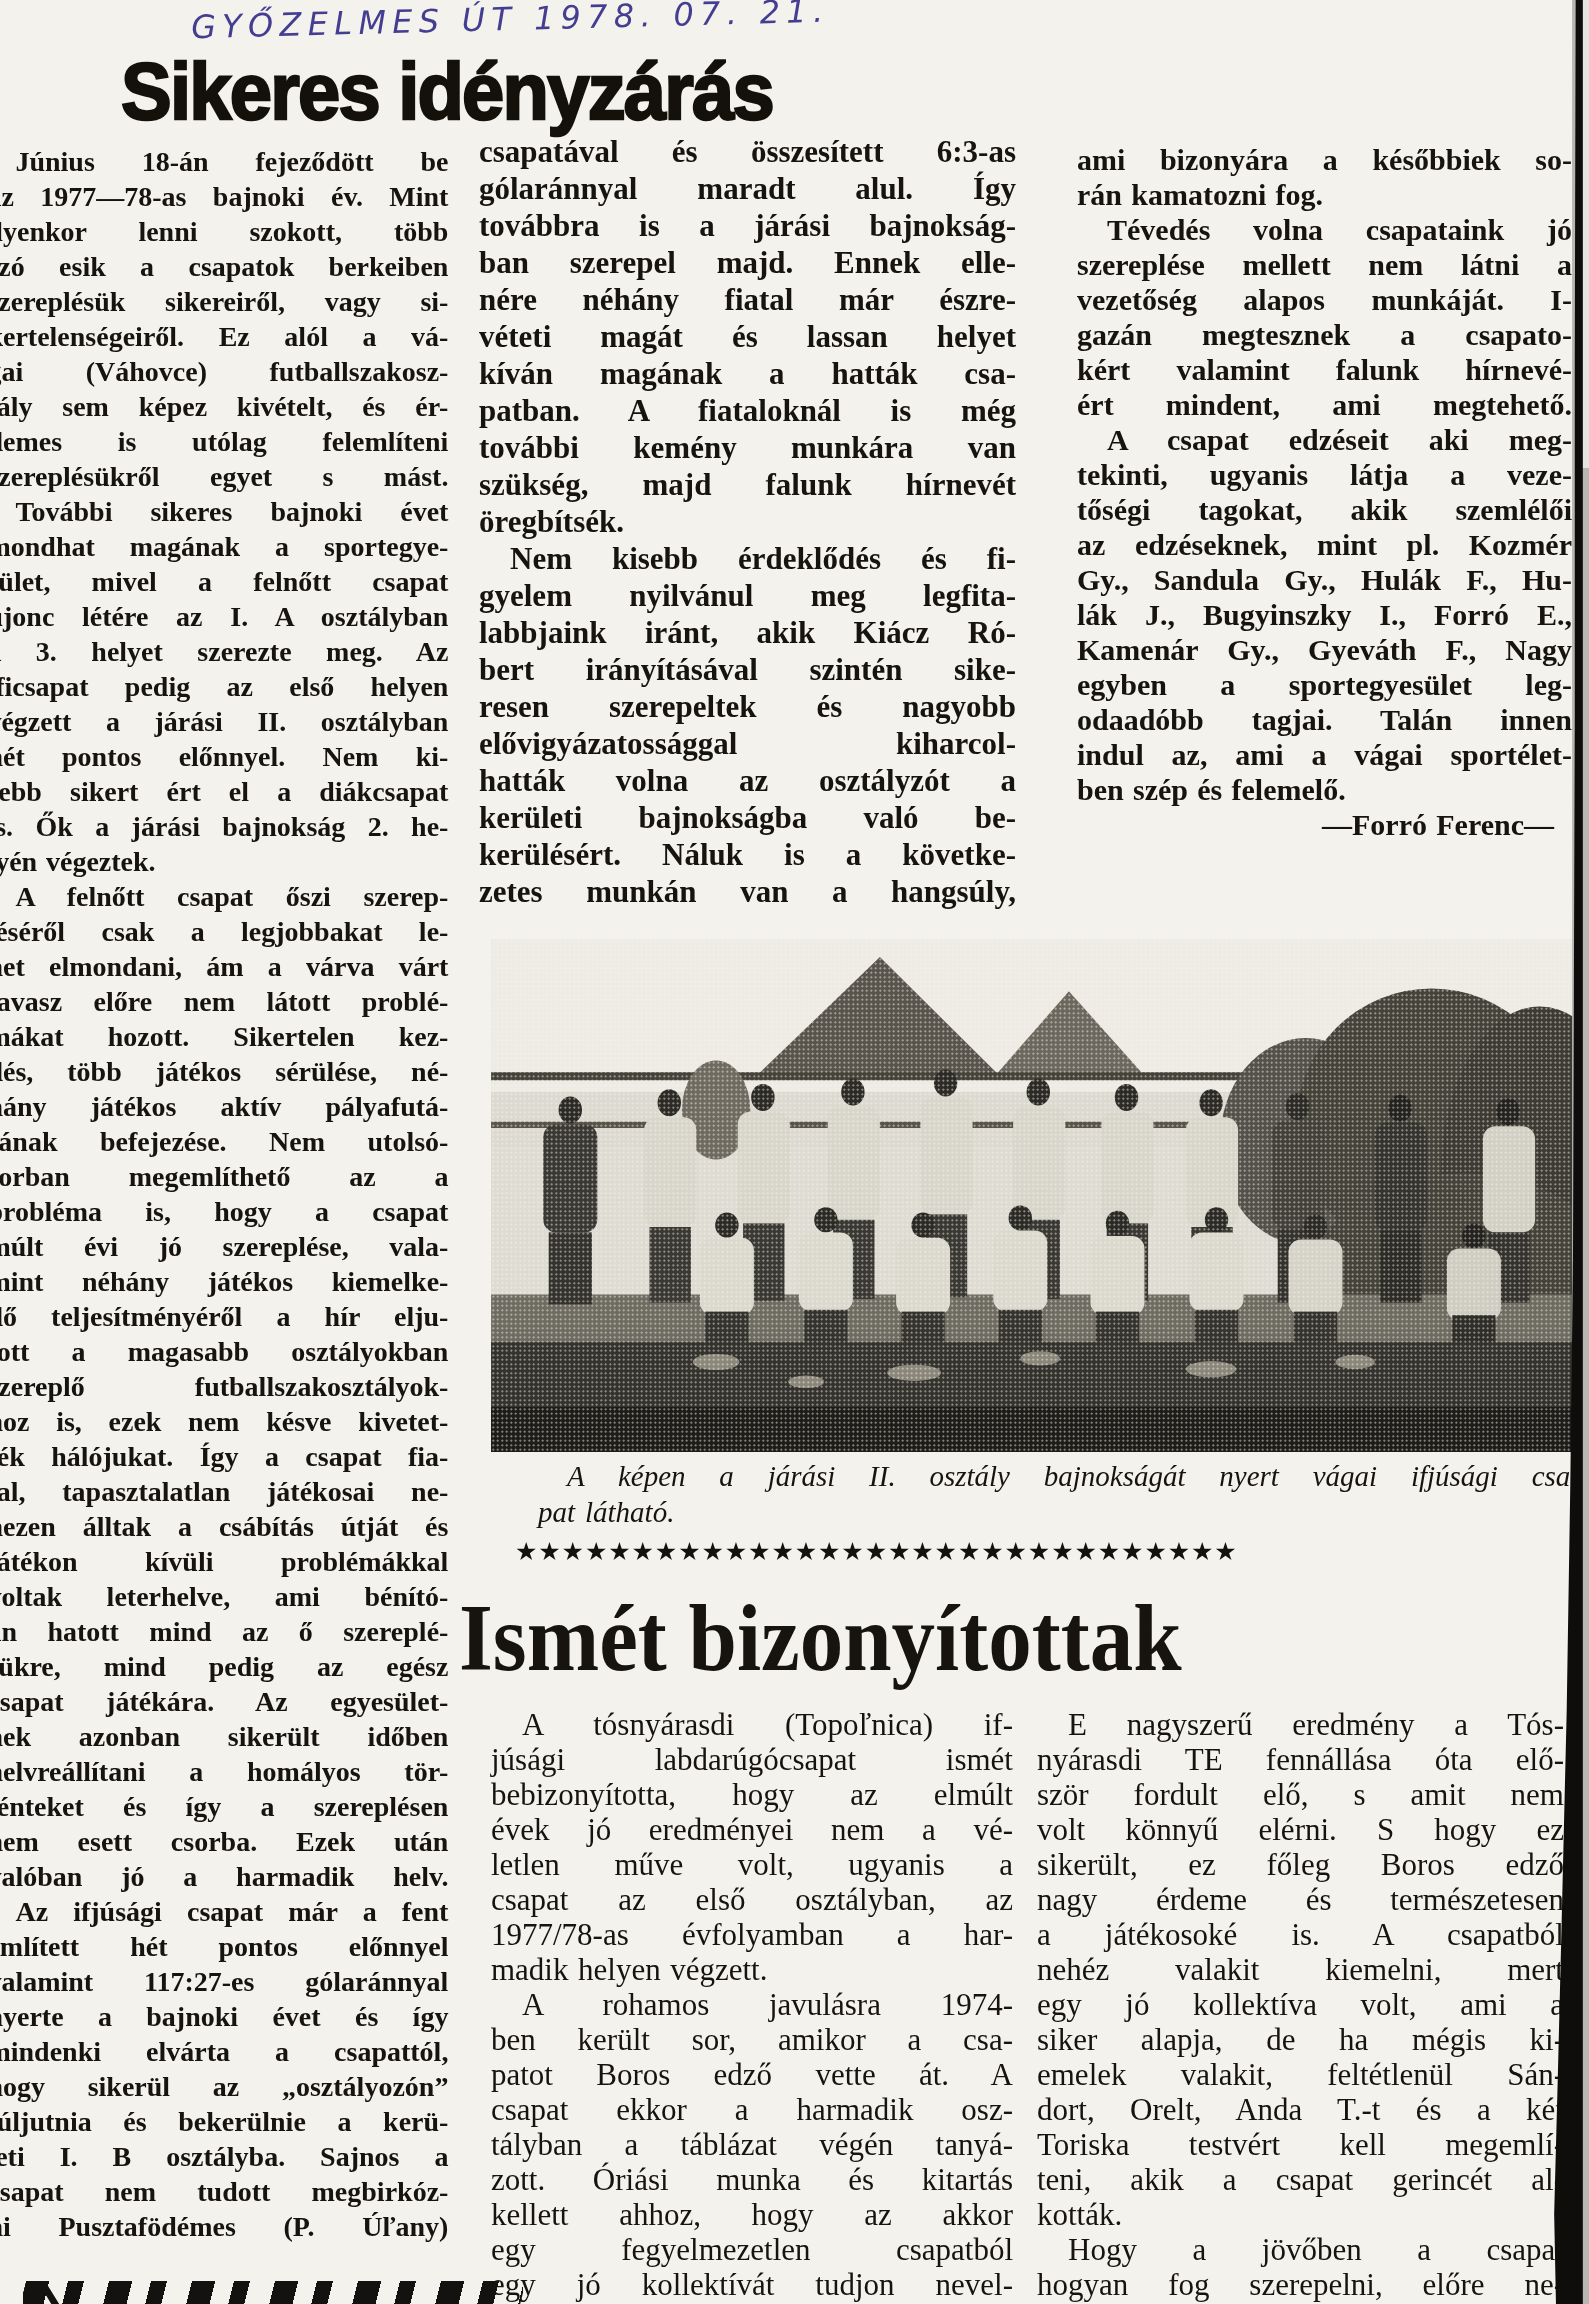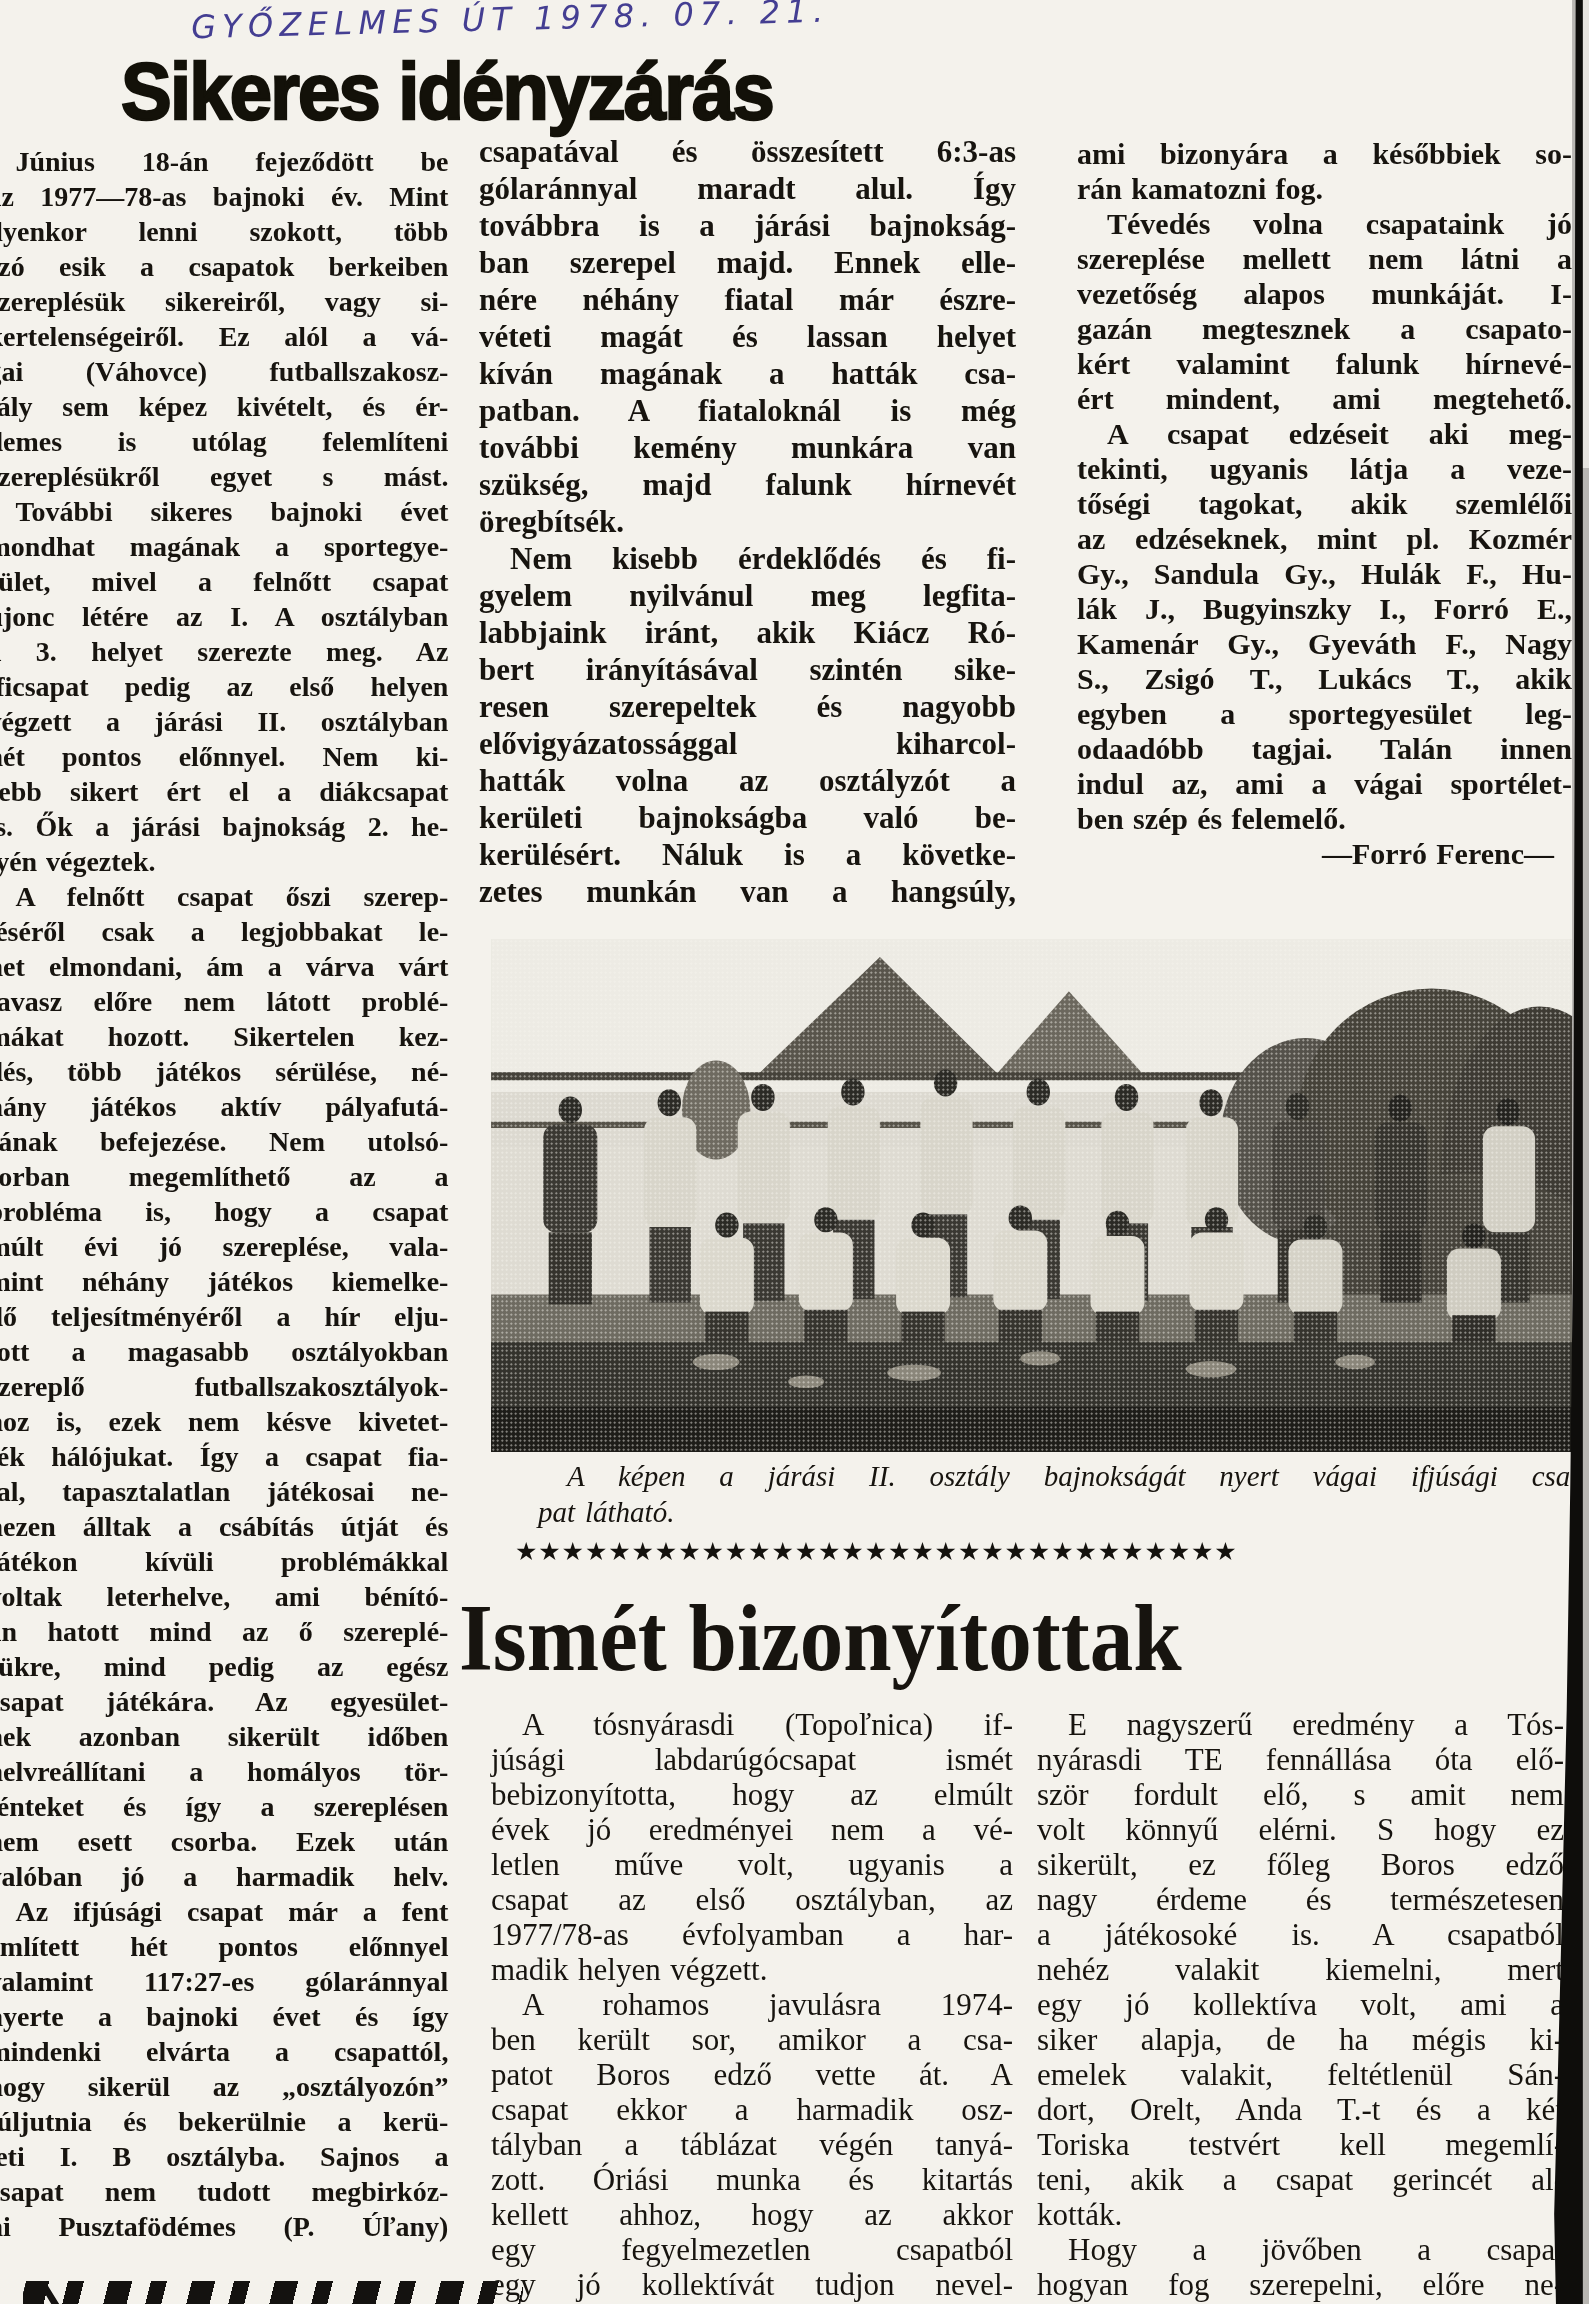--- a/index.html
+++ b/index.html
@@ -13,21 +13,21 @@
         font-weight:700;font-size:76px;letter-spacing:-1.8px;color:#131109;
         -webkit-text-stroke:2.3px #131109;transform:scaleY(1.05);transform-origin:top left;white-space:nowrap;}
   .headline2{position:absolute;left:459px;top:1582px;font-family:"Liberation Serif",serif;
         font-weight:700;font-size:87px;color:#17140f;transform:scaleY(1.1);transform-origin:top left;
         white-space:nowrap;letter-spacing:0px;}
   
   .col{position:absolute;word-spacing:1.8px;}
   .bold{font-weight:700;}
   .c1{left:-12.6px;top:144px;width:461px;font-size:28px;line-height:35px;}
   .c2{left:479px;top:133px;width:537px;font-size:31px;line-height:37px;}
-  .c3{left:1077px;top:136px;width:495px;font-size:30px;line-height:35px;}
+  .c3{left:1077px;top:142px;width:495px;font-size:30px;line-height:35px;}
   .a2c1{left:491px;top:1707px;width:522px;font-size:31px;line-height:35px;}
   .a2c2{left:1037px;top:1707px;width:527px;font-size:31px;line-height:35px;}
   .tline{min-height:1em;}
   .tline.just{text-align:justify;text-align-last:justify;}
   .tline.sig{text-align:right;padding-right:18px;}
   
   .caption{position:absolute;left:538px;top:1458px;width:1042px;font-style:italic;
         font-size:29px;line-height:36px;word-spacing:2.7px;}
   .stars{position:absolute;left:515px;top:1537px;font-size:25px;letter-spacing:0.9px;color:#14120e;
         font-family:"DejaVu Sans",sans-serif;}
@@ -148,21 +148,20 @@
       <div class="tline just">gazán megtesznek a csapato-</div>
       <div class="tline just">kért valamint falunk hírnevé-</div>
       <div class="tline just">ért mindent, ami megtehető.</div>
       <div class="tline just"> A csapat edzéseit aki meg-</div>
       <div class="tline just">tekinti, ugyanis látja a veze-</div>
       <div class="tline just">tőségi tagokat, akik szemlélői</div>
       <div class="tline just">az edzéseknek, mint pl. Kozmér</div>
       <div class="tline just">Gy., Sandula Gy., Hulák F., Hu-</div>
       <div class="tline just">lák J., Bugyinszky I., Forró E.,</div>
       <div class="tline just">Kamenár Gy., Gyeváth F., Nagy</div>
-      <div class="tline just">S., Zsigó T., Lukács T., akik</div>
       <div class="tline just">egyben a sportegyesület leg-</div>
       <div class="tline just">odaadóbb tagjai. Talán innen</div>
       <div class="tline just">indul az, ami a vágai sportélet-</div>
       <div class="tline">ben szép és felemelő.</div>
       <div class="tline sig">—Forró Ferenc—</div>
     </div>
 
   <div class="photo">
     <svg width="1091" height="513" viewBox="0 0 1212 570">
       <rect x="0" y="0" width="1212" height="170" fill="#edebe4"></rect>

